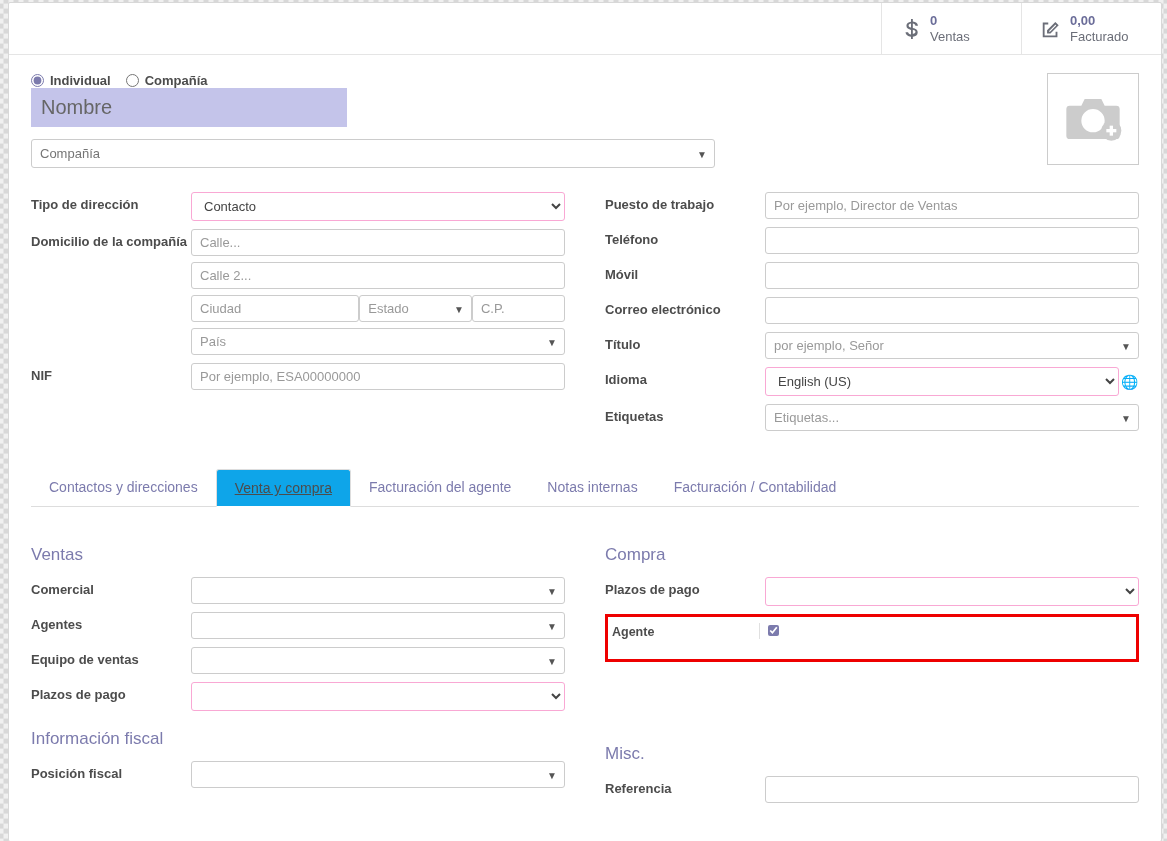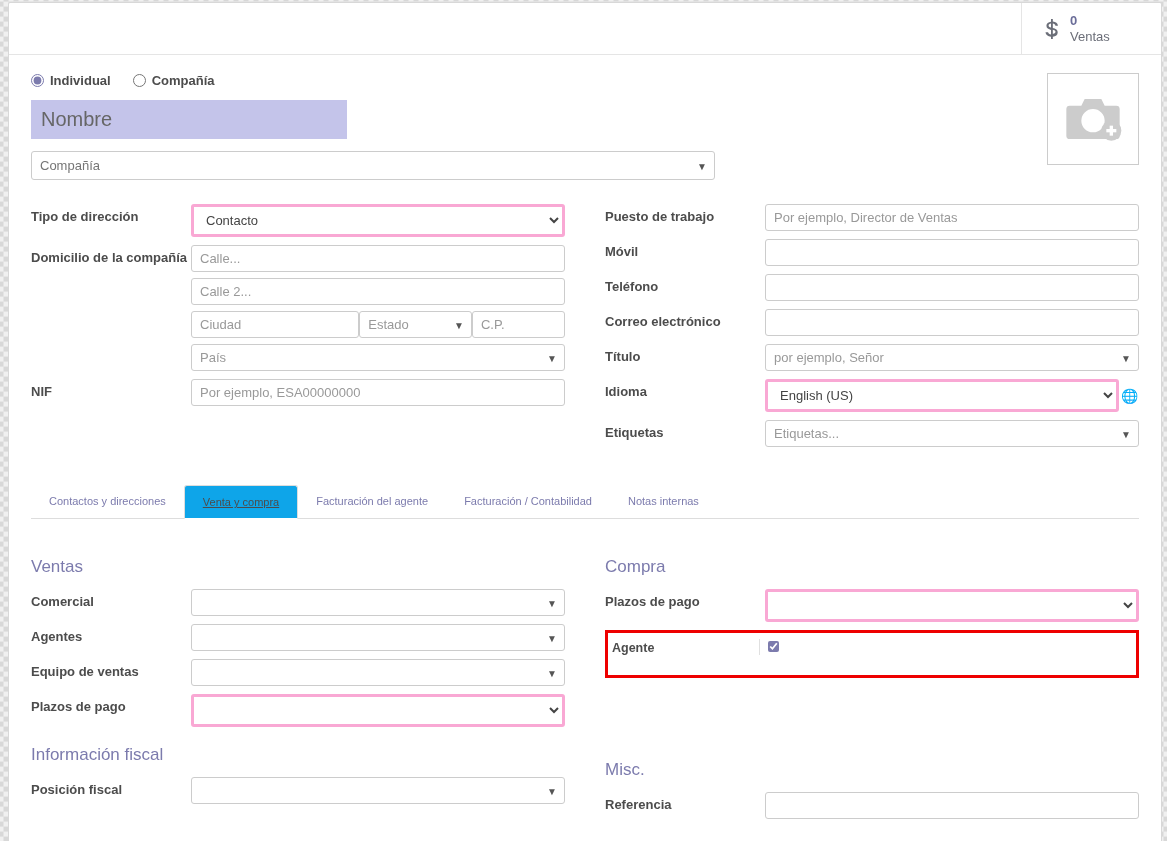--- a/index.html
+++ b/index.html
@@ -8,21 +8,21 @@
 .form-sheet { background: #fff; border: 1px solid #d8d8d8; border-radius: 2px; }
 .stat-buttons { display: flex; justify-content: flex-end; border-bottom: 1px solid #e5e5e5; }
 .stat-btn { display: flex; align-items: center; gap: 8px; padding: 10px 18px; border-left: 1px solid #e5e5e5; cursor: pointer; min-width: 140px; }
 .stat-btn svg { width: 22px; height: 22px; fill: #6b6e78; }
 .stat-text { display: flex; flex-direction: column; line-height: 1.2; }
 .stat-value { color: #6B6D99; font-size: 13px; font-weight: 600; }
 .stat-label { color: #6b6e78; font-size: 13px; }
 .form-body { padding: 18px 22px 30px; }
 .top-section { display: flex; gap: 20px; align-items: flex-start; margin-bottom: 24px; }
 .top-left { flex: 1; }
-.radio-row { display: flex; gap: 22px; margin-bottom: 12px; align-items: center; }
+.radio-row { display: flex; gap: 15px; margin-bottom: 0; align-items: center; }
 .radio-label { display: flex; align-items: center; gap: 6px; font-weight: bold; cursor: pointer; }
 .radio-label input { accent-color: #7C7BAD; }
 .name-input { width: 316px; padding: 8px 10px; border: none; background: #c4c4ea; font-size: 20px; color: #888; margin-bottom: 12px; }
 .name-input::placeholder { color: #666; }
 .company-select { position: relative; width: 684px; }
 .company-select input { width: 100%; padding: 6px 26px 6px 8px; border: 1px solid #ccc; border-radius: 3px; font-size: 13px; color: #666; }
 .dropdown-caret { position: absolute; right: 8px; top: 50%; transform: translateY(-50%); font-size: 10px; color: #555; pointer-events: none; }
 .image-box { width: 92px; height: 92px; border: 1px solid #ccc; display: flex; align-items: center; justify-content: center; background: #fff; }
 .image-box svg { width: 60px; height: 50px; fill: #ccc; }
 .two-col { display: flex; gap: 40px; }
@@ -37,43 +37,52 @@
 .addr-city-row .city { flex: 2; }
 .addr-city-row .state-wrap { flex: 1.5; position: relative; text-decoration: underline; }
 .addr-city-row .zip { flex: 1; }
 .state-wrap input { padding-right: 22px; }
 .inline-select { position: relative; }
 .inline-select input { padding-right: 22px; }
 .lang-row { display: flex; align-items: center; gap: 3px; }
 .lang-row select { flex: 1; }
 .globe-icon { color: #7C7BAD; font-size: 14px; cursor: pointer; }
 .tabs { display: flex; border-bottom: 1px solid #ddd; margin-top: 30px; margin-bottom: 20px; }
-.tab { padding: 10px 18px; color: #7C7BAD; cursor: pointer; margin-bottom: -1px; font-size: 11px; }
+.tab { padding: 10px 18px; color: #7C7BAD; cursor: pointer; margin-bottom: -1px; font-size: 14px; }
 .tab.active { color: #4c4c4c; border: 1px solid #ddd; border-bottom: 1px solid #fff; border-radius: 3px 3px 0 0; background: #0ea5e9; text-decoration: underline; }
 .section-heading { color: #7C7BAD; font-size: 17px; font-weight: 500; margin: 18px 0 12px; }
 .highlight-box { border: 3px solid #ee0000; padding: 6px 4px 20px; margin-top: 2px; display: flex; align-items: flex-start; }
 .highlight-box .hl-label { width: 148px; font-weight: bold; font-size: 12.5px; padding-top: 2px; border-right: 1px solid #e0e0e0; }
 .highlight-box .hl-check { padding-left: 8px; padding-top: 1px; }
 .hl-check input { accent-color: #7C7BAD; width: 11px; height: 11px; }
-select.simple-select { width: 100%; padding: 5px 8px; border: 3px solid #f9a8d4; border-radius: 3px; font-size: 13px; background: #fff; color: #444; }
+select.simple-select { width: 100%; padding: 5px 8px; border: 1px solid #f9a8d4; border-radius: 3px; font-size: 13px; background: #fff; color: #444; }
 </style>
 </head>
 <body>
 
 <div class="page-container">
   <div class="form-sheet">
 
     <div class="stat-buttons">
       <div class="stat-btn">
         <svg viewBox="0 0 24 24">
             <path d="M12 1v3.1c-3 .3-5 2-5 4.4 0 2.8 2.4 3.8 5 4.5v5c-1.7-.2-3-1.2-3.2-2.5H6c.2 2.8 2.5 4.6 6 4.9V23h2v-2.6c3.2-.3 5.3-2.1 5.3-4.7 0-3-2.5-4-5.3-4.7V6.1c1.5.2 2.6 1.1 2.8 2.3h2.8c-.2-2.6-2.4-4.3-5.6-4.6V1h-2zm0 5.1v4.3c-1.8-.5-2.6-1.2-2.6-2.2 0-1.1 1-1.9 2.6-2.1zm2 6.6c2 .5 2.9 1.2 2.9 2.4 0 1.3-1.1 2.1-2.9 2.3v-4.7z"></path>
           </svg>
         <div class="stat-text">
           <span class="stat-value">0</span>
           <span class="stat-label">Ventas</span>
+        </div>
+      </div>
+      <div class="stat-btn">
+        <svg viewBox="0 0 24 24">
+            <path d="M3 5v16h16v-6h-2v4H5V7h4V5H3zm13.7-.7l-9 9V17h3.7l9-9-3.7-3.7zm0 2.8l1 1L10.9 15H10v-.9l6.7-6.8z"></path>
+          </svg>
+        <div class="stat-text">
+          <span class="stat-value">0,00</span>
+          <span class="stat-label">Facturado</span>
         </div>
       </div>
     </div>
 
     <div class="form-body">
 
       <div class="top-section">
         <div class="top-left">
           <div class="radio-row">
             <label class="radio-label">
@@ -137,25 +146,25 @@
             </div>
           </div>
         </div>
 
         <div class="col">
           <div class="field-row">
             <div class="field-label">Puesto de trabajo</div>
             <div class="field-control"><input placeholder="Por ejemplo, Director de Ventas" style=""></div>
           </div>
           <div class="field-row">
+            <div class="field-label">Teléfono</div>
+            <div class="field-control"><input style=""></div>
+          </div>
+          <div class="field-row">
             <div class="field-label">Móvil</div>
-            <div class="field-control"><input style=""></div>
-          </div>
-          <div class="field-row">
-            <div class="field-label">Teléfono</div>
             <div class="field-control"><input style=""></div>
           </div>
           <div class="field-row">
             <div class="field-label">Correo electrónico</div>
             <div class="field-control"><input style=""></div>
           </div>
           <div class="field-row">
             <div class="field-label">Título</div>
             <div class="field-control inline-select">
               <input placeholder="por ejemplo, Señor" style="">
@@ -178,22 +187,22 @@
               <span class="dropdown-caret">▼</span>
             </div>
           </div>
         </div>
       </div>
 
       <div class="tabs">
         <div class="tab">Contactos y direcciones</div>
         <div class="tab active">Venta y compra</div>
         <div class="tab">Facturación del agente</div>
+        <div class="tab">Notas internas</div>
         <div class="tab">Facturación / Contabilidad</div>
-        <div class="tab">Notas internas</div>
       </div>
 
       <div class="two-col">
         <div class="col">
           <div class="section-heading">Ventas</div>
           <div class="field-row">
             <div class="field-label">Comercial</div>
             <div class="field-control inline-select">
               <input style="">
               <span class="dropdown-caret">▼</span>

